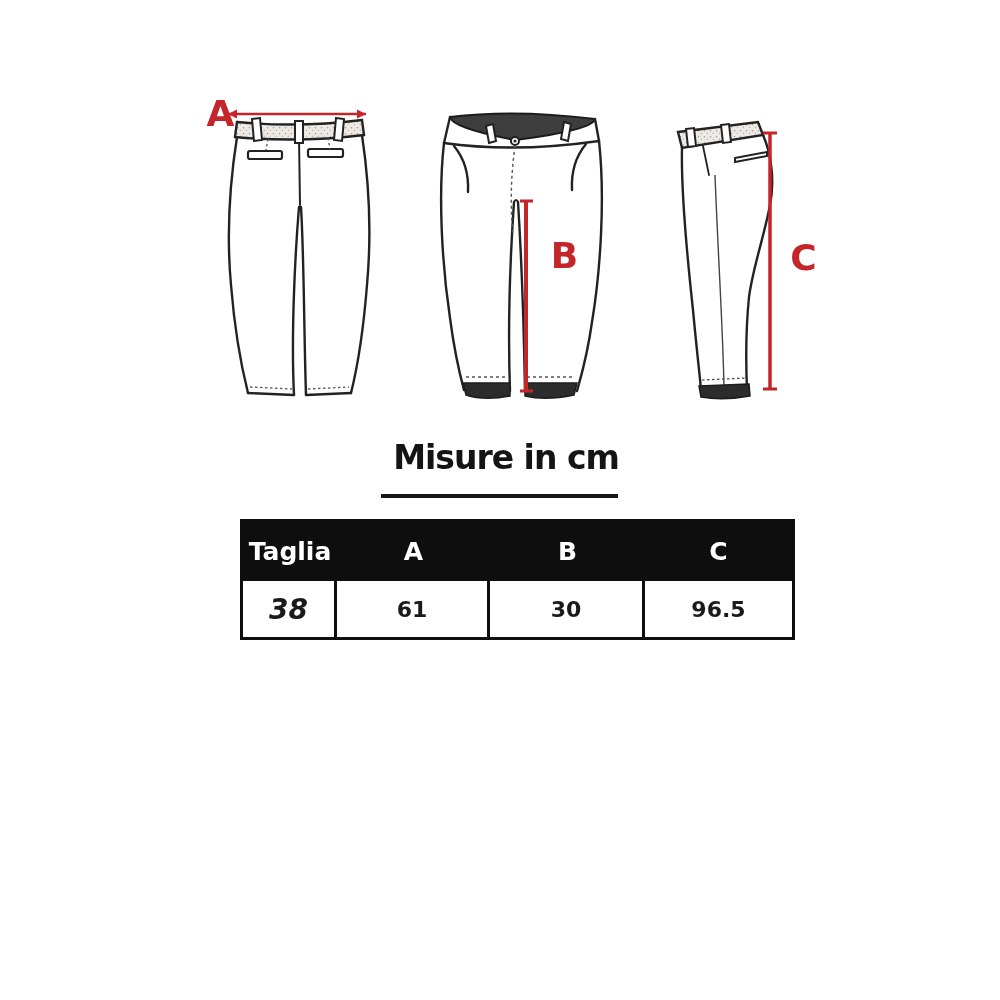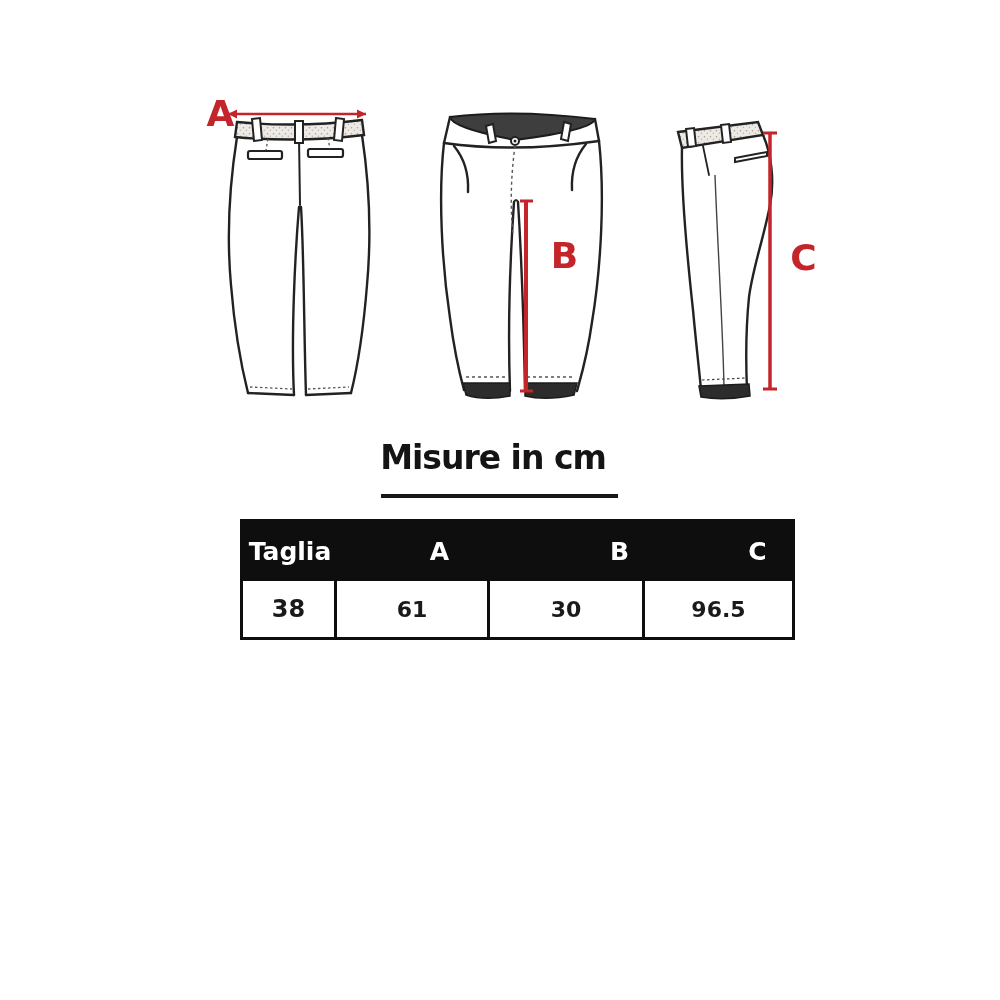--- a/index.html
+++ b/index.html
@@ -6,41 +6,41 @@
   .canvas{
     position:relative;width:1000px;height:1000px;background:#ffffff;overflow:hidden;
     font-family:"DejaVu Sans","Liberation Sans",sans-serif;
   }
   .illus{position:absolute;}
   .measure-label{
     position:absolute;color:#c4252b;font-weight:800;font-size:36px;line-height:1;
     letter-spacing:-1px;width:40px;text-align:center;
   }
   .chart-title{
-    position:absolute;left:143px;top:438px;width:700px;text-align:center;
+    position:absolute;left:156px;top:438px;width:700px;text-align:center;
     font-size:33px;font-weight:800;color:#141414;letter-spacing:-1px;
   }
   .title-underline{
     position:absolute;left:381px;top:494px;width:237px;height:4px;background:#171717;
   }
   .size-table{
     position:absolute;left:240px;top:519px;width:555px;
     border:3px solid #0e0e0e;background:#ffffff;box-sizing:border-box;
   }
   .trow{display:grid;grid-template-columns:94px 153px 155px auto;}
-  .thead{background:#0e0e0e;color:#ffffff;height:59px;gap:26px;}
+  .thead{background:#0e0e0e;color:#ffffff;height:59px;}
   .tbody{height:56px;color:#1a1a1a;}
   .tcell{
     display:flex;align-items:center;justify-content:center;
     font-weight:700;box-sizing:border-box;
   }
   .thead .tcell{font-size:25px;letter-spacing:0px;}
   .tbody .tcell{font-size:22px;border-right:3px solid #0e0e0e;}
   .tbody .tcell:last-child{border-right:none;text-align:right;}
-  .tbody .tcell.size-col{font-size:24px;}
+  .tbody .tcell.size-col{font-size:28px;font-style:italic;}
   svg{display:block;}
 </style>
 </head>
 <body>
 
 <div class="canvas">
 
   <div class="illus" style="left:200px;top:90px;width:190px;height:320px;">
     <svg width="190" height="320" viewBox="0 0 190 320">
       <defs>

